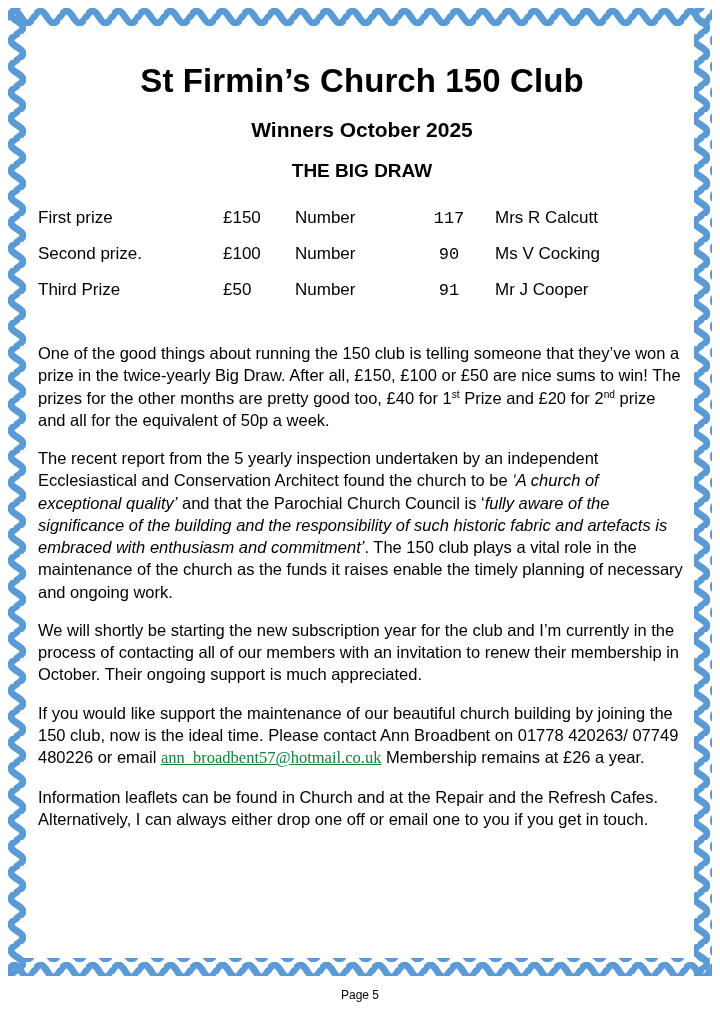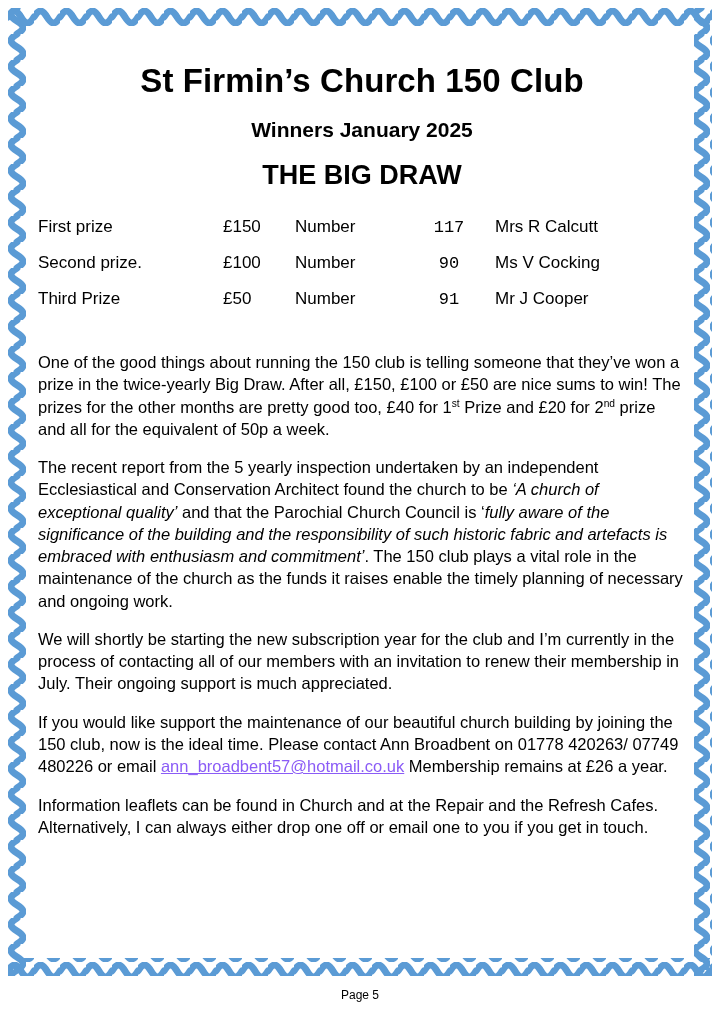--- a/index.html
+++ b/index.html
@@ -52,21 +52,21 @@
     letter-spacing: 0.1px;
   }
   .doc-subtitle {
     text-align: center;
     font-size: 21px;
     font-weight: bold;
     margin: 18px 0 0 0;
   }
   .doc-section-title {
     text-align: center;
-    font-size: 27px;
+    font-size: 19px;
     font-weight: bold;
     margin: 18px 0 0 0;
   }
 
   table.winners {
     width: 100%;
     border-collapse: collapse;
     margin-top: 18px;
     font-size: 17px;
   }
@@ -90,22 +90,23 @@
   .body-copy p {
     margin: 0 0 16px 0;
     text-align: left;
   }
   .body-copy p:last-child { margin-bottom: 0; }
 
   .italic { font-style: italic; }
   sup { font-size: 0.62em; vertical-align: super; line-height: 0; text-align: center; }
 
   a.email-link {
-    color: #8b5cf6;
+    color: #15803d;
     text-decoration: underline;
+    font-family: Liberation Serif, serif;
   }
 
   .page-footer {
     position: absolute;
     left: 0;
     top: 988px;
     width: 720px;
     text-align: center;
     font-size: 12px;
     color: #000;
@@ -127,21 +128,21 @@
     <rect x="0" y="0" width="704" height="18" fill="url(#wave-h)"></rect>
     <rect x="0" y="950" width="704" height="18" fill="url(#wave-h)"></rect>
     <rect x="0" y="0" width="18" height="968" fill="url(#wave-v)"></rect>
     <rect x="686" y="0" width="18" height="968" fill="url(#wave-v)"></rect>
   </svg>
 </div>
 
 <div class="content">
 
   <h1 class="doc-title">St Firmin’s Church 150 Club</h1>
-  <h2 class="doc-subtitle">Winners January 2025</h2>
+  <h2 class="doc-subtitle">Winners October 2025</h2>
   <h3 class="doc-section-title">THE BIG DRAW</h3>
 
   <table class="winners">
     <tbody>
       <tr>
         <td class="col-place">First prize</td>
         <td class="col-amount">£150</td>
         <td class="col-numlbl">Number</td>
         <td class="col-number">117</td>
         <td class="col-winner">Mrs R Calcutt</td>
@@ -162,21 +163,21 @@
       </tr>
     </tbody>
   </table>
 
   <div class="body-copy">
 
     <p><span>One of the good things about running the 150 club is telling someone that they’ve won a prize in the twice-yearly Big Draw.  After all, £150, £100 or £50 are nice sums to win!  The prizes for the other months are pretty good too, £40 for 1</span><sup>st</sup><span> Prize and £20 for 2</span><sup>nd</sup><span> prize and all for the equivalent of 50p a week.</span></p>
 
     <p><span>The recent report from the 5 yearly inspection undertaken by an independent Ecclesiastical and Conservation Architect found the church to be </span><span class="italic">‘A church of exceptional quality’</span><span> and that the Parochial Church Council is ‘</span><span class="italic">fully aware of the significance of the building and the responsibility of such historic fabric and artefacts is embraced with enthusiasm and commitment’</span><span>. The 150 club plays a vital role in the maintenance of the church as the funds it raises enable the timely planning of necessary and ongoing work.</span></p>
 
-    <p>We will shortly be starting the new subscription year for the club and I’m currently in the process of contacting all of our members with an invitation to renew their membership in July.  Their ongoing support is much appreciated.</p>
+    <p>We will shortly be starting the new subscription year for the club and I’m currently in the process of contacting all of our members with an invitation to renew their membership in October.  Their ongoing support is much appreciated.</p>
 
     <p><span>If you would like support the maintenance of our beautiful church building by joining the 150 club, now is the ideal time.  Please contact Ann Broadbent on 01778 420263/ 07749 480226 or email </span><a class="email-link" href="#">ann_broadbent57@hotmail.co.uk</a><span> Membership remains at £26 a year.</span></p>
 
     <p>Information leaflets can be found in Church and at the Repair and the Refresh Cafes. Alternatively, I can always either drop one off or email one to you if you get in touch.</p>
 
   </div>
 </div>
 
 <div class="page-footer">Page 5</div>
 

